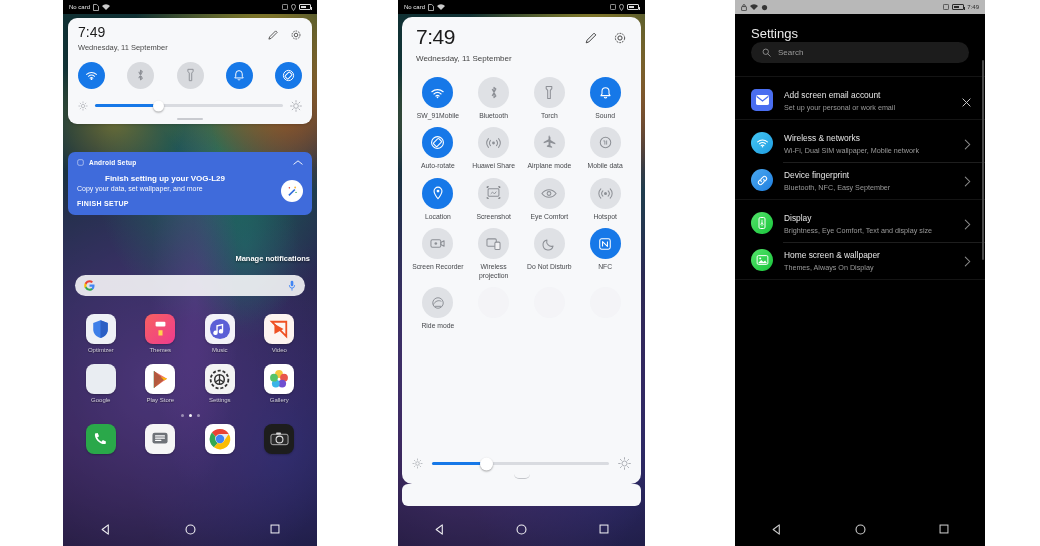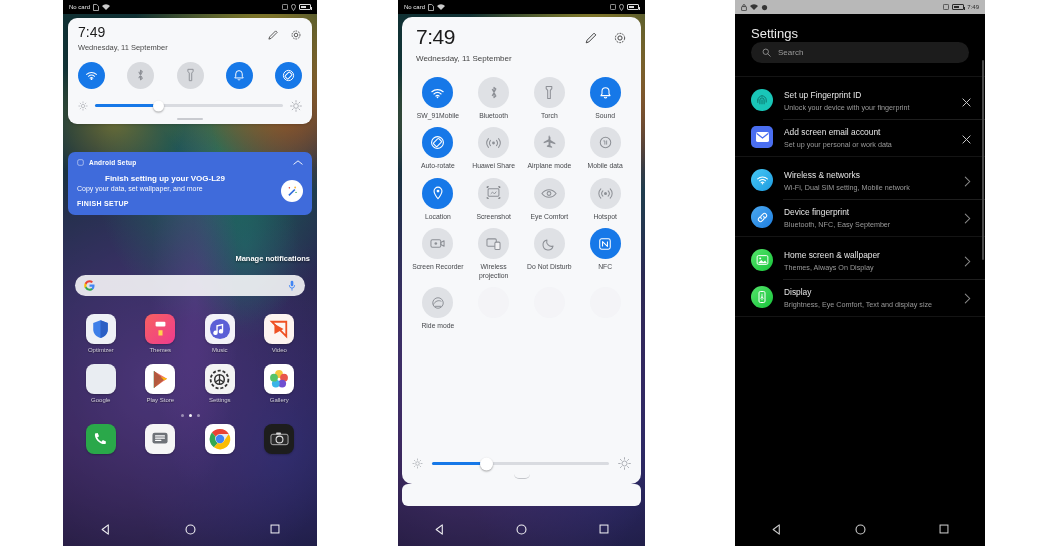--- a/index.html
+++ b/index.html
@@ -769,69 +769,51 @@
         <svg width="9" height="9" viewBox="0 0 12 12">
             <circle cx="5" cy="5" r="3.6" fill="none" stroke="#9b9b9b" stroke-width="1.1"></circle>
             <path d="M7.8 7.8 11 11" stroke="#9b9b9b" stroke-width="1.1" stroke-linecap="round"></path>
           </svg>
         <span class="search-ph">Search</span>
       </div>
 
       <div class="sec-gap"></div>
 
 
-      <div class="srow">
-        <div class="sicon" style="background:#19c6b8">
-          <svg width="14" height="14" viewBox="0 0 16 16">
-              <g fill="none" stroke="#0b6e66" stroke-width="1" stroke-linecap="round">
-                <path d="M8 3.2a4.8 4.8 0 0 1 4.8 4.8v2.4M3.2 8a4.8 4.8 0 0 1 4.8-4.8M3.2 10.8V8M5.6 12.4V8a2.4 2.4 0 0 1 4.8 0v4.4M8 12.4V8"></path>
-              </g>
-            </svg>
-        </div>
-        <div class="stext">
-          <div class="stitle">Set up Fingerprint ID</div>
-          <div class="ssub">Unlock your device with your fingerprint</div>
-        </div>
-        <div class="send">
-          <svg width="9" height="9" viewBox="0 0 10 10">
-              <path d="M1 1 9 9M9 1 1 9" stroke="#c8c8c8" stroke-width="1.1" stroke-linecap="round"></path>
-            </svg>
-        </div>
-      </div>
 
       <div class="srow">
         <div class="sicon sq" style="background:#4a6ef0">
           <svg width="15" height="12" viewBox="0 0 16 13">
               <rect x="1" y="1" width="14" height="11" rx="2" fill="#fff"></rect>
               <path d="M2.2 3 8 7.6 13.8 3" fill="none" stroke="#4a6ef0" stroke-width="1.4" stroke-linecap="round"></path>
             </svg>
         </div>
         <div class="stext">
           <div class="stitle">Add screen email account</div>
-          <div class="ssub">Set up your personal or work data</div>
+          <div class="ssub">Set up your personal or work email</div>
         </div>
         <div class="send">
           <svg width="9" height="9" viewBox="0 0 10 10">
               <path d="M1 1 9 9M9 1 1 9" stroke="#c8c8c8" stroke-width="1.1" stroke-linecap="round"></path>
             </svg>
         </div>
       </div>
 
       <div class="sec-gap"></div>
 
       <div class="srow">
         <div class="sicon" style="background:linear-gradient(135deg,#45c8f5,#1e9be0)">
           <svg width="13" height="10" viewBox="0 0 16 12">
               <path d="M2 4.6a9 9 0 0 1 12 0M4.2 7a6 6 0 0 1 7.6 0M6.3 9.2a3 3 0 0 1 3.4 0" fill="none" stroke="#fff" stroke-width="1.3" stroke-linecap="round"></path>
               <circle cx="8" cy="10.6" r=".9" fill="#fff"></circle>
             </svg>
         </div>
         <div class="stext">
           <div class="stitle">Wireless &amp; networks</div>
-          <div class="ssub">Wi-Fi, Dual SIM setting, Mobile network</div>
+          <div class="ssub">Wi-Fi, Dual SIM wallpaper, Mobile network</div>
         </div>
         <div class="send">
           <svg width="7" height="11" viewBox="0 0 8 12">
               <path d="M1.5 1 6.5 6l-5 5" fill="none" stroke="#8a8a8a" stroke-width="1.2" stroke-linecap="round"></path>
             </svg>
         </div>
       </div>
 
       <div class="srow">
         <div class="sicon" style="background:linear-gradient(135deg,#4aa8f0,#1f7fe0)">
@@ -844,58 +826,58 @@
           <div class="ssub">Bluetooth, NFC, Easy September</div>
         </div>
         <div class="send">
           <svg width="7" height="11" viewBox="0 0 8 12">
               <path d="M1.5 1 6.5 6l-5 5" fill="none" stroke="#8a8a8a" stroke-width="1.2" stroke-linecap="round"></path>
             </svg>
         </div>
       </div>
 
       <div class="sec-gap"></div>
+
+      <div class="srow">
+        <div class="sicon" style="background:linear-gradient(135deg,#54e46a,#18c43b)">
+          <svg width="10" height="14" viewBox="0 0 12 16">
+              <rect x="2.4" y="1.4" width="7.2" height="13.2" rx="1.6" fill="none" stroke="#fff" stroke-width="1.2"></rect>
+              <path d="M6 4.6v6.8M6 8l-1.6 1.4M6 8l1.6 1.4" stroke="#fff" stroke-width="1" stroke-linecap="round"></path>
+            </svg>
+        </div>
+        <div class="stext">
+          <div class="stitle">Display</div>
+          <div class="ssub">Brightness, Eye Comfort, Text and display size</div>
+        </div>
+        <div class="send">
+          <svg width="7" height="11" viewBox="0 0 8 12">
+              <path d="M1.5 1 6.5 6l-5 5" fill="none" stroke="#8a8a8a" stroke-width="1.2" stroke-linecap="round"></path>
+            </svg>
+        </div>
+      </div>
 
       <div class="srow">
         <div class="sicon" style="background:linear-gradient(135deg,#54e46a,#18c43b)">
           <svg width="13" height="12" viewBox="0 0 16 14">
               <rect x="1.4" y="1.6" width="13.2" height="10.8" rx="1.6" fill="none" stroke="#fff" stroke-width="1.2"></rect>
               <circle cx="5.2" cy="5" r="1.2" fill="#fff"></circle>
               <path d="M2.4 11 6.4 7l2.6 2.6 2.2-2 2.4 3.4z" fill="#fff"></path>
             </svg>
         </div>
         <div class="stext">
           <div class="stitle">Home screen &amp; wallpaper</div>
           <div class="ssub">Themes, Always On Display</div>
         </div>
         <div class="send">
           <svg width="7" height="11" viewBox="0 0 8 12">
               <path d="M1.5 1 6.5 6l-5 5" fill="none" stroke="#8a8a8a" stroke-width="1.2" stroke-linecap="round"></path>
             </svg>
         </div>
       </div>
 
-      <div class="srow">
-        <div class="sicon" style="background:linear-gradient(135deg,#54e46a,#18c43b)">
-          <svg width="10" height="14" viewBox="0 0 12 16">
-              <rect x="2.4" y="1.4" width="7.2" height="13.2" rx="1.6" fill="none" stroke="#fff" stroke-width="1.2"></rect>
-              <path d="M6 4.6v6.8M6 8l-1.6 1.4M6 8l1.6 1.4" stroke="#fff" stroke-width="1" stroke-linecap="round"></path>
-            </svg>
-        </div>
-        <div class="stext">
-          <div class="stitle">Display</div>
-          <div class="ssub">Brightness, Eye Comfort, Text and display size</div>
-        </div>
-        <div class="send">
-          <svg width="7" height="11" viewBox="0 0 8 12">
-              <path d="M1.5 1 6.5 6l-5 5" fill="none" stroke="#8a8a8a" stroke-width="1.2" stroke-linecap="round"></path>
-            </svg>
-        </div>
-      </div>
-
       <div class="sec-gap"></div>
 
 
       <div class="scrollbar"></div>
     </div>
 
     <div class="navbar dark">
       <svg class="nav-back" width="13" height="13" viewBox="0 0 14 14">
           <path d="M10 2 3.4 7 10 12z" fill="none" stroke="#ddd" stroke-width="1.2" stroke-linejoin="round"></path>
         </svg>

